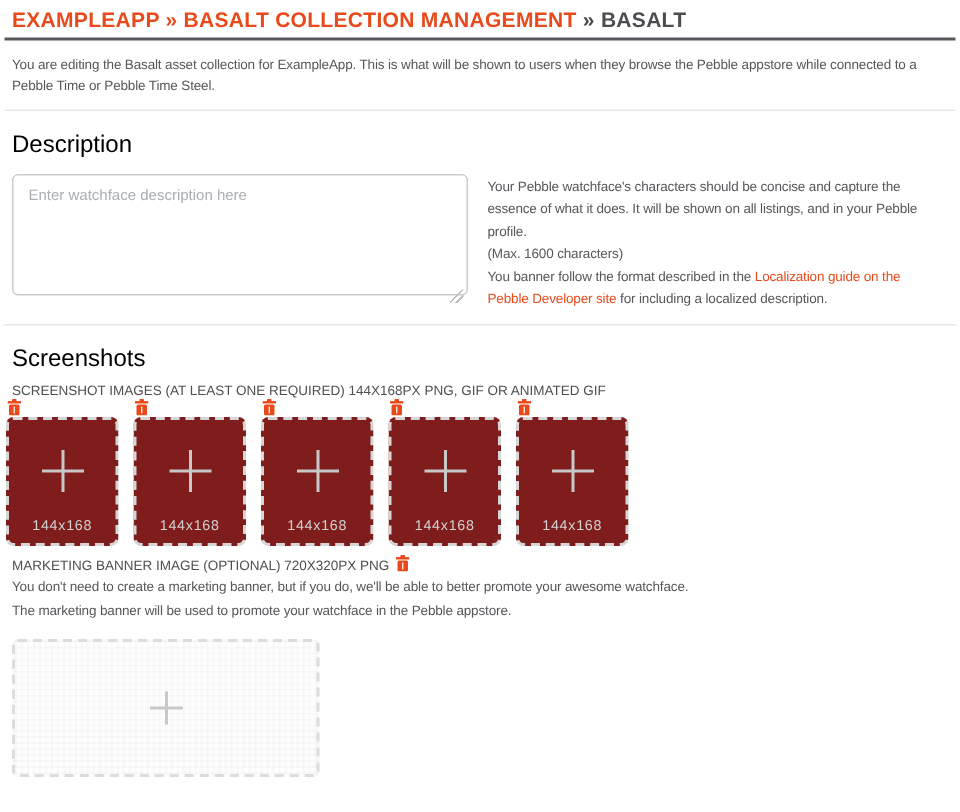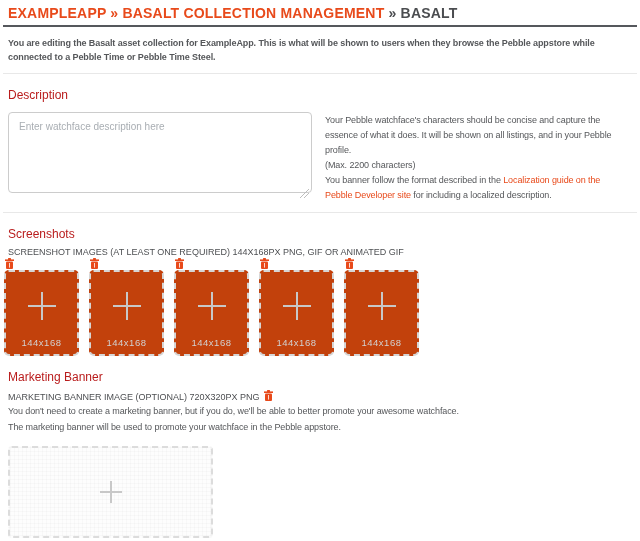--- a/index.html
+++ b/index.html
@@ -26,30 +26,29 @@
   .top-rule { border: none; border-top: 2px solid #55585c; margin: 4px 3px 0 3px; }
 
   
   .intro {
     margin: 9px 8px 0 8px;
     font-size: 9px;
     letter-spacing: -0.1px;
     line-height: 14px;
     color: #55575a;
     max-width: 626px;
-    font-weight: bold;
   }
 
   .divider { border: none; border-top: 1px solid #e8e8e8; margin: 9px 3px 0 3px; }
 
   h2.section-heading {
     margin: 14px 8px 0 8px;
-    font-size: 12px;
+    font-size: 16px;
     font-weight: normal;
-    color: #b91c1c;
+    color: #000000;
   }
 
   
   .desc-row { display: flex; margin: 10px 24px 0 8px; }
   .desc-textarea-wrap { position: relative; }
   textarea.desc-input {
     width: 304px; height: 81px;
     border: 1px solid #cccccc;
     border-radius: 4px;
     padding: 8px 10px;
@@ -98,21 +97,21 @@
     background: none; border: none; padding: 0;
     cursor: pointer;
     line-height: 0;
   }
   .slot-box {
     margin-top: 1px;
     width: 75px; height: 86px;
     border: 2px dashed #d6d6d6;
     border-radius: 5px;
     position: relative;
-    background: #c2410c;
+    background: #7f1d1d;
     cursor: pointer;
   }
   .plus-icon { position: absolute; left: 50%; top: 42%; width: 28px; height: 28px; transform: translate(-50%, -50%); }
   .plus-icon::before {
     content: ""; position: absolute; left: 0; right: 0; top: 50%; height: 2px; margin-top: -1px; background: #c8c8c8;
   }
   .plus-icon::after {
     content: ""; position: absolute; top: 0; bottom: 0; left: 50%; width: 2px; margin-left: -1px; background: #c8c8c8;
   }
   .slot-size-label {
@@ -164,21 +163,21 @@
   <hr class="divider">
 
   <h2 class="section-heading">Description</h2>
   <div class="desc-row">
     <div class="desc-textarea-wrap">
       <textarea class="desc-input" placeholder="Enter watchface description here" style=""></textarea>
       <span class="resize-grip"></span>
     </div>
     <div class="desc-help">
       <div>Your Pebble watchface's characters should be concise and capture the essence of what it does. It will be shown on all listings, and in your Pebble profile.</div>
-      <div>(Max. 2200 characters)</div>
+      <div>(Max. 1600 characters)</div>
       <div><span>You banner follow the format described in the </span><a>Localization guide on the Pebble Developer site</a><span> for including a localized description.</span></div>
     </div>
   </div>
 
   <hr class="divider">
 
   <h2 class="section-heading">Screenshots</h2>
   <div class="field-label">SCREENSHOT IMAGES (AT LEAST ONE REQUIRED) 144X168PX PNG, GIF OR ANIMATED GIF</div>
 
   <div class="slots">
@@ -253,21 +252,20 @@
           </svg>
       </button>
       <div class="slot-box">
         <span class="plus-icon"></span>
         <span class="slot-size-label">144x168</span>
       </div>
     </div>
 
   </div>
 
-  <h2 class="section-heading">Marketing Banner</h2>
   <div class="field-label"><span>MARKETING BANNER IMAGE (OPTIONAL) 720X320PX PNG</span><span class="inline-trash"><svg width="9" height="11" viewBox="0 0 9 11">
           <rect x="3" y="0" width="3" height="2" rx="0.5" fill="#e84a1b"></rect>
           <rect x="0" y="1.4" width="9" height="1.6" fill="#e84a1b"></rect>
           <rect x="1" y="3.6" width="7" height="7.4" rx="1" fill="#e84a1b"></rect>
           <rect x="4.1" y="5" width="0.8" height="4.6" fill="#ffffff"></rect>
         </svg></span>
   </div>
   <p class="marketing-text">You don't need to create a marketing banner, but if you do, we'll be able to better promote your awesome watchface.</p>
   <p class="marketing-text">The marketing banner will be used to promote your watchface in the Pebble appstore.</p>
 

